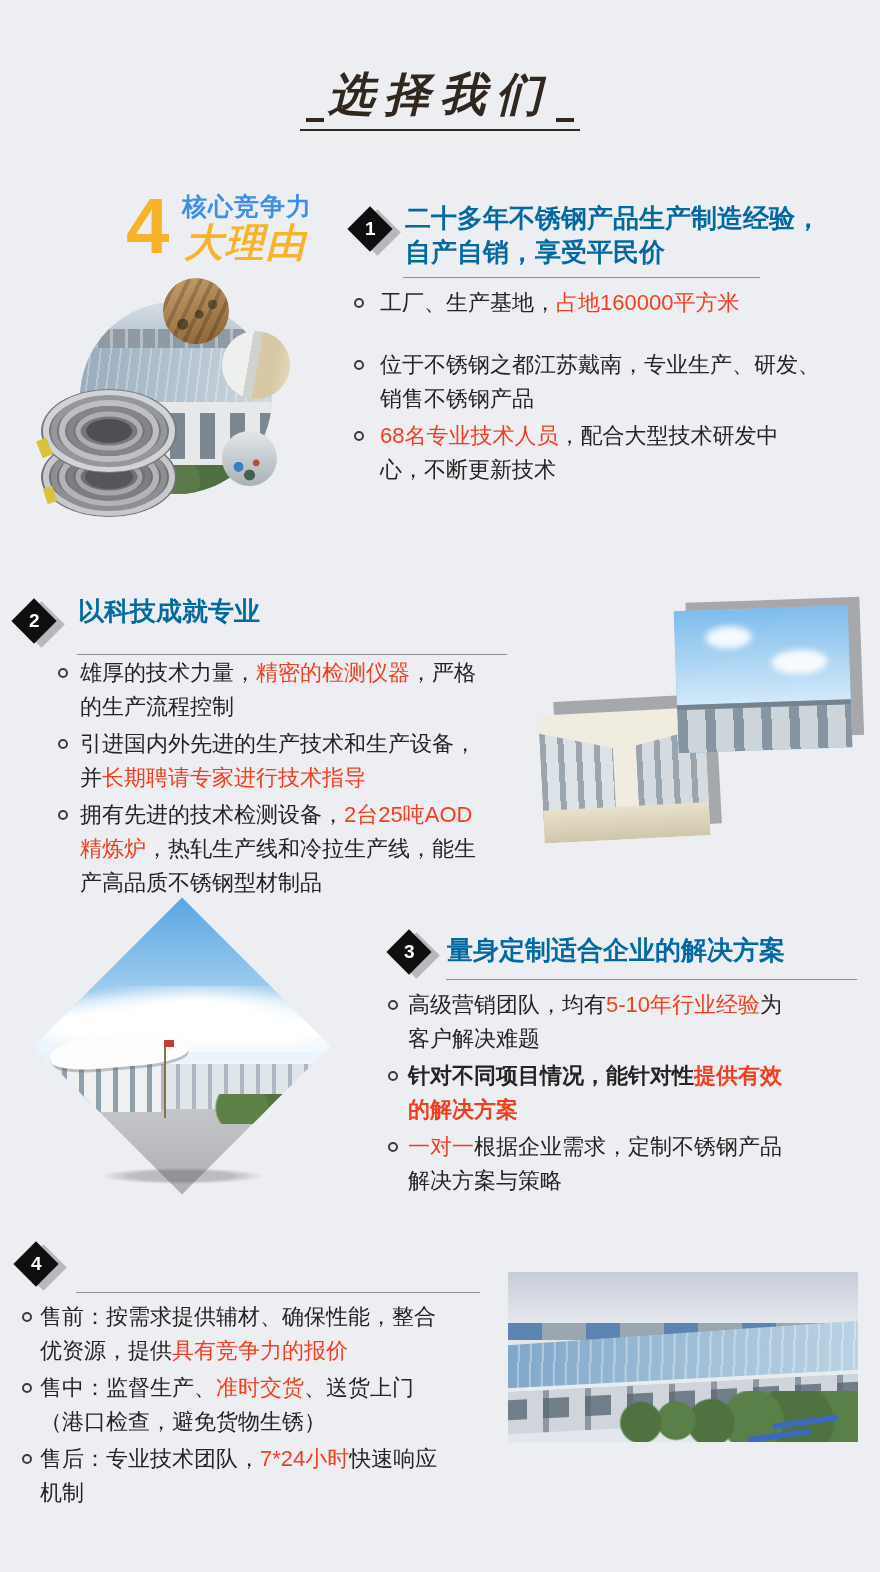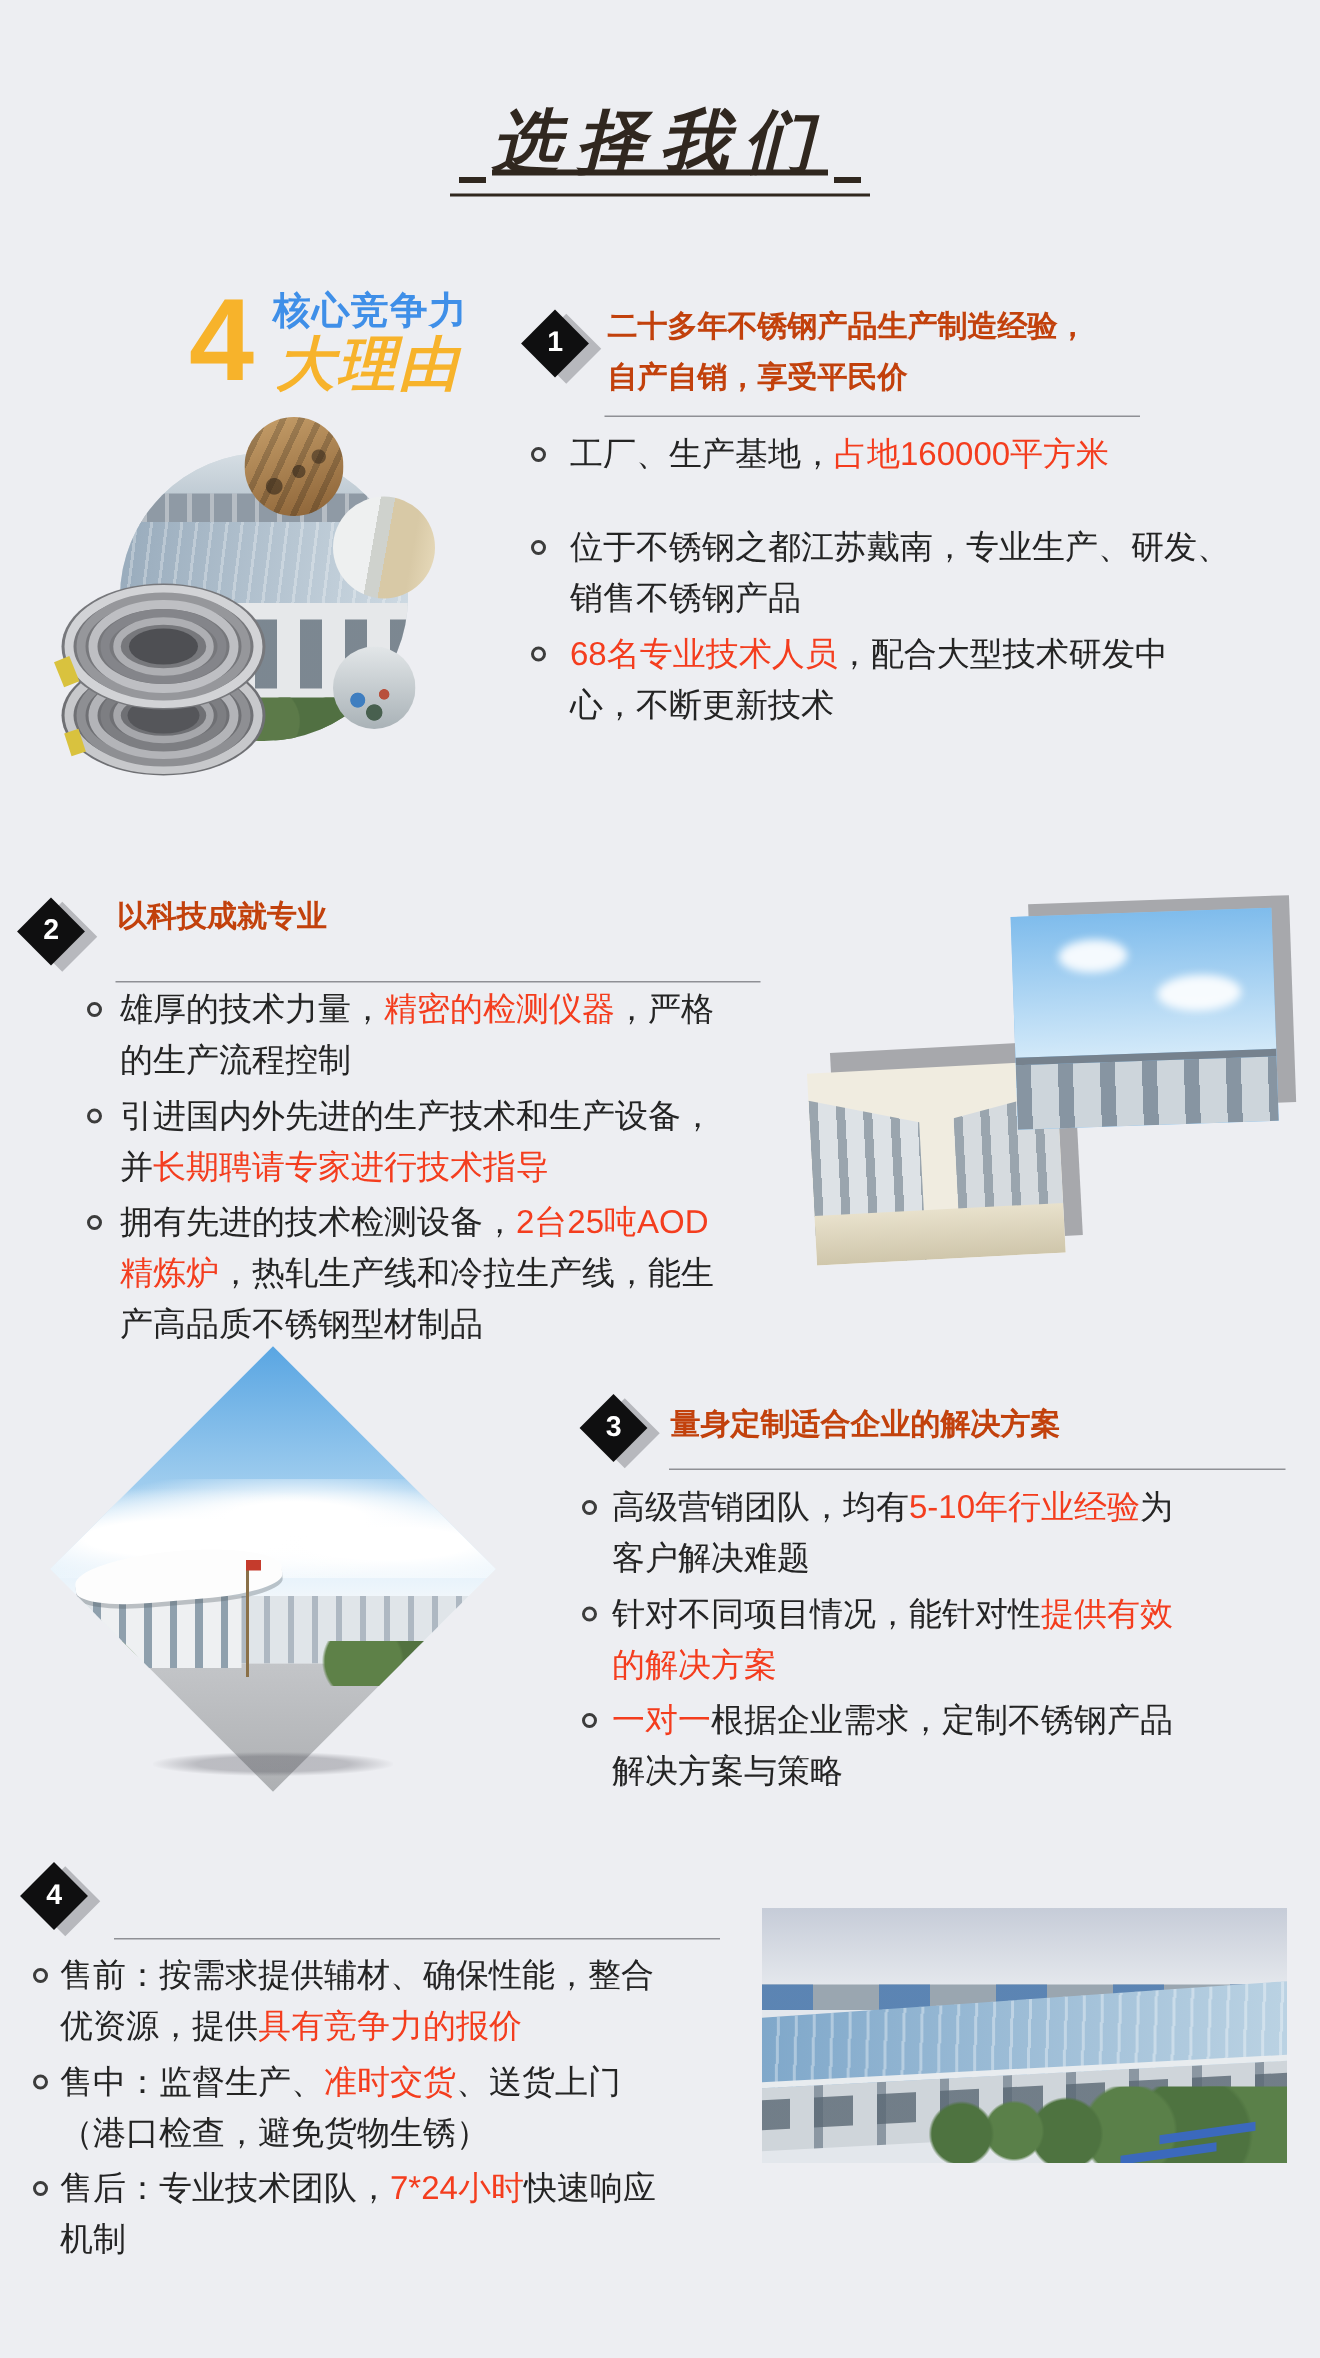--- a/index.html
+++ b/index.html
@@ -3,21 +3,21 @@
 <meta charset="utf-8">
 <style>
   * { box-sizing: border-box; margin: 0; padding: 0; }
   html,body { background:#e3e4e9; }
   body { font-family:"Liberation Sans", sans-serif; }
   #page { position:relative; width:880px; height:1572px; margin:0 auto; background:#edeef2; overflow:hidden; }
 
   
   .hdr-title { position:absolute; top:64px; left:0; width:880px; text-align:center;
     font-family:"DejaVu Serif", serif; font-style:italic; font-weight:700;
-    font-size:46px; letter-spacing:10px; color:#30271f;text-decoration:underline; }
+    font-size:46px; letter-spacing:10px; color:#30271f; }
   .hdr-deco { position:absolute; top:118px; left:300px; width:280px; height:18px; }
   .hdr-dash { position:absolute; top:0; width:18px; height:4px; background:#30271f; }
   .hdr-dash.l { left:6px; } .hdr-dash.r { right:6px; }
   .hdr-line { position:absolute; top:11px; left:0; width:100%; height:2px; background:#30271f; }
   .hdr-sub { position:absolute; top:141px; left:0; width:880px; text-align:center;
     font-size:12px; letter-spacing:6px; color:#9fa0a6; }
 
   
   .badge4 { position:absolute; left:126px; top:188px; width:210px; height:90px; }
   .badge4 .num { position:absolute; left:0; top:2px; font-size:78px; line-height:72px;
@@ -29,21 +29,21 @@
 
   
   .dbadge { position:absolute; width:60px; height:60px; }
   .dbadge .sh { position:absolute; left:21px; top:17px; width:33px; height:33px;
     background:#b7b8bd; transform:rotate(45deg); }
   .dbadge .dk { position:absolute; left:14px; top:14px; width:32px; height:32px;
     background:#0f0f10; transform:rotate(45deg); display:flex; align-items:center; justify-content:center; }
   .dbadge .dk span { transform:rotate(-45deg); color:#fff; font-size:19px; font-weight:700; }
 
   
-  .sec-title { position:absolute; font-size:20px; line-height:34px; font-weight:700; color:#c2410c; }
+  .sec-title { position:absolute; font-size:26px; line-height:34px; font-weight:700; color:#0369a1; }
   .sec-underline { position:absolute; height:1px; background:#8f9095; }
   .bullets { position:absolute; }
   .bullet { position:relative; font-size:22px; line-height:34px; color:#242424;
     font-weight:500; margin-bottom:3px; }
   .bullet .ring { position:absolute; left:0; top:12px; width:10px; height:10px;
     border:2px solid #3c3c3c; border-radius:50%; background:transparent; }
   .red { color:#f43d1e; }
 
   
   .cluster1 { position:absolute; left:25px; top:273px; width:315px; height:272px; }
@@ -315,21 +315,21 @@
   <div class="sec-title" style="left:447px;top:933px;width:430px;">
     <div>量身定制适合企业的解决方案</div>
   </div>
   <div class="sec-underline" style="left:446px;top:979px;width:411px;"></div>
 
   <div class="bullets" style="left:388px;top:988px;width:400px;">
     <div class="bullet" style="padding-left:20px;width:400px;">
       <span class="ring"></span>
       <span>高级营销团队，均有</span><span class="red">5-10年行业经验</span><span>为客户解决难题</span>
     </div>
-    <div class="bullet" style="padding-left:20px;width:400px;">
+    <div class="bullet" style="padding-left:20px;width:400px;font-weight:bold;">
       <span class="ring"></span>
       <span>针对不同项目情况，能针对性</span><span class="red">提供有效的解决方案</span>
     </div>
     <div class="bullet" style="padding-left:20px;width:400px;">
       <span class="ring"></span>
       <span class="red">一对一</span><span>根据企业需求，定制不锈钢产品解决方案与策略</span>
     </div>
   </div>
 
   <div class="dbadge" style="left:6px;top:1234px;">

